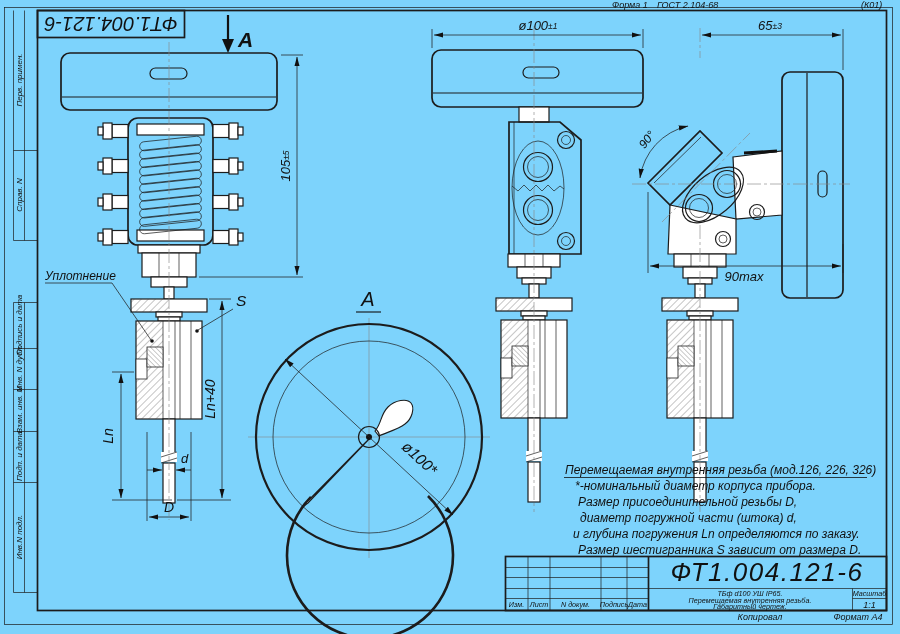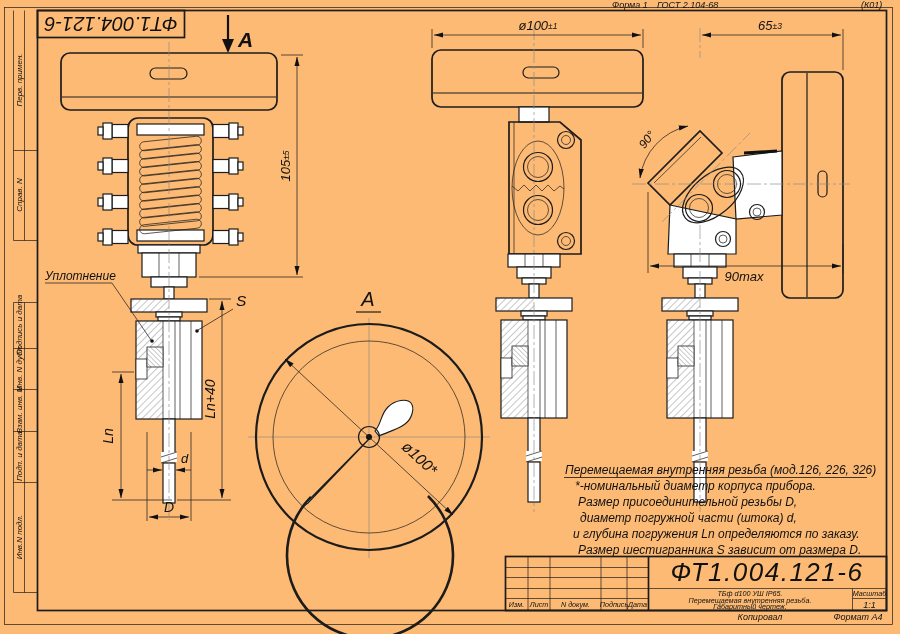--- a/index.html
+++ b/index.html
@@ -1,16 +1,16 @@
 <!DOCTYPE html>
 <html><head>
 <meta charset="utf-8">
 <style>
   html,body{margin:0;padding:0;background:#e8e8e8;}
-  .sheet{position:relative;width:900px;height:634px;background:#fdba74;font-family:"Liberation Sans",sans-serif;}
+  .sheet{position:relative;width:900px;height:634px;background:#7dd3fc;font-family:"Liberation Sans",sans-serif;}
   svg{position:absolute;left:0;top:0;}
   .thick{stroke:#1c1c1c;stroke-width:1.7;fill:none;}
   .med{stroke:#1c1c1c;stroke-width:1.2;fill:#fff;}
   .medn{stroke:#1c1c1c;stroke-width:1.2;fill:none;}
   .thin{stroke:#1c1c1c;stroke-width:0.7;fill:none;}
   .dim{stroke:#222;stroke-width:0.75;fill:none;}
   .cl{stroke:#888;stroke-width:0.65;fill:none;stroke-dasharray:14 3 3 3;}
   .clsolid{stroke:#888;stroke-width:0.6;fill:none;}
   text{fill:#111;font-family:"Liberation Sans",sans-serif;font-style:italic;}
   .t9{font-size:9px;}

